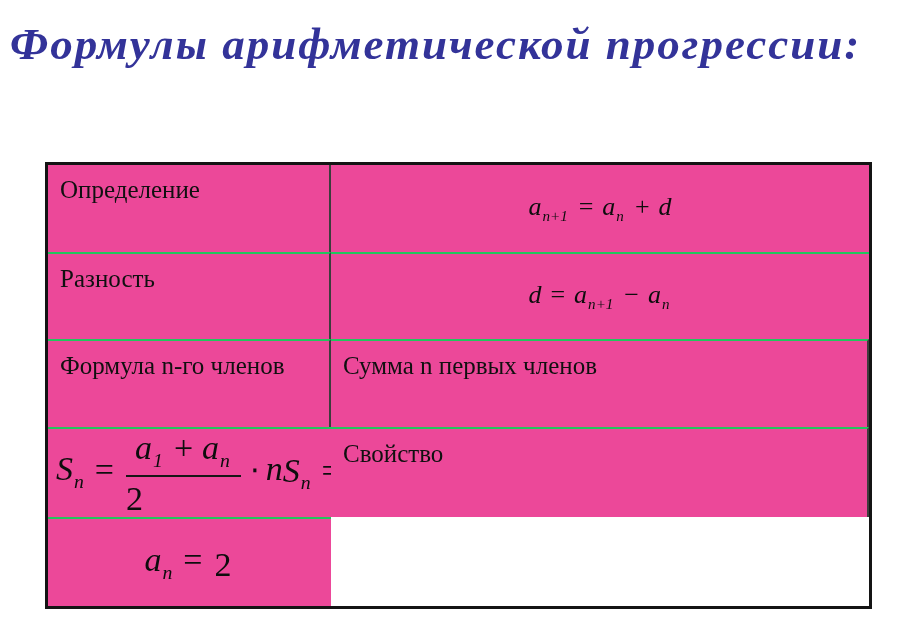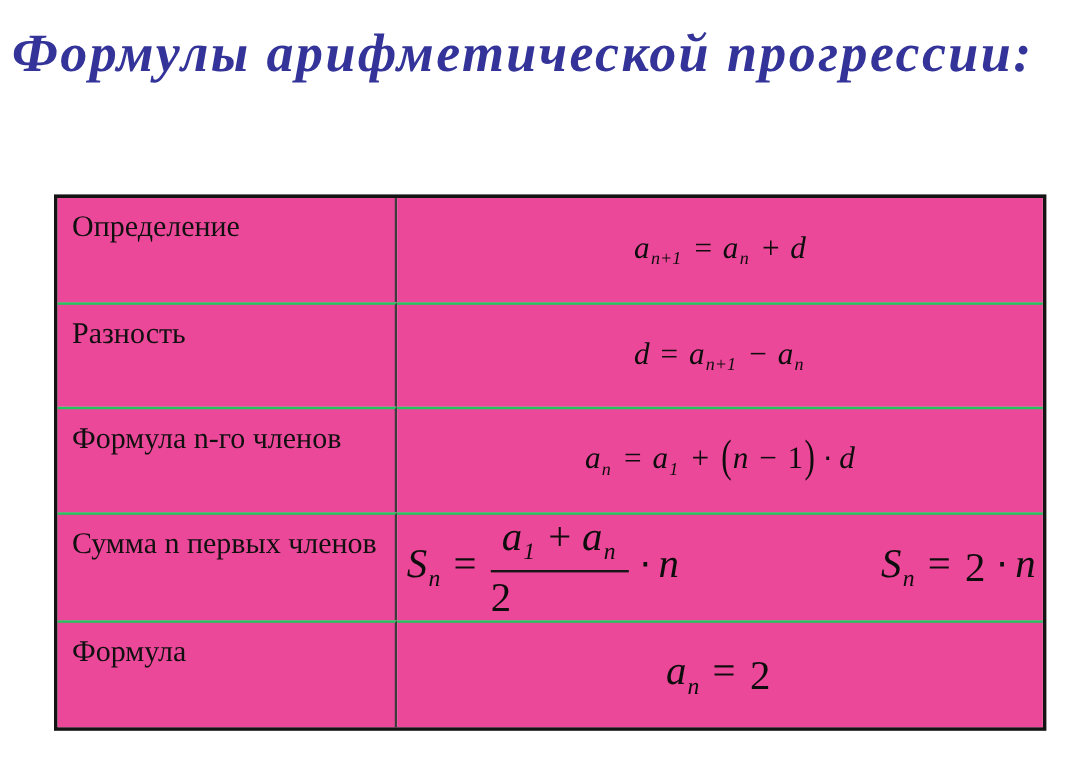--- a/index.html
+++ b/index.html
@@ -68,34 +68,31 @@
   <div class="cell formula-cell">
     <span class="fx f-lg"><span class="t-v">a</span><span class="t-s">n+1</span><span class="t-o">=</span><span class="t-v">a</span><span class="t-s">n</span><span class="t-o">+</span><span class="t-v">d</span></span>
   </div>
 
   <div class="cell label-cell row-line">Разность</div>
   <div class="cell formula-cell row-line">
     <span class="fx f-lg"><span class="t-v">d</span><span class="t-o">=</span><span class="t-v">a</span><span class="t-s">n+1</span><span class="t-o">−</span><span class="t-v">a</span><span class="t-s">n</span></span>
   </div>
 
   <div class="cell label-cell row-line">Формула n-го членов</div>
-  <div class="cell formula-cell row-line">
-    <span class="fx f-lg"><span class="t-v">a</span><span class="t-s">n</span><span class="t-o">=</span><span class="t-v">a</span><span class="t-s">1</span><span class="t-o">+</span><span class="t-p">(</span><span class="t-v">n</span><span class="t-o">−</span><span class="t-r">1</span><span class="t-p">)</span><span class="t-d">⋅</span><span class="t-v">d</span></span>
-  </div>
 
   <div class="cell label-cell row-line">Сумма n первых членов</div>
   <div class="cell formula-cell row-line dual">
     <span class="fx f-sm"><span class="t-v">S</span><span class="t-s">n</span><span class="t-o">=</span><span class="frac">
           <span class="num"><span class="t-v">a</span><span class="t-s">1</span><span class="t-o">+</span><span class="t-v">a</span><span class="t-s">n</span></span>
           <span class="den"><span class="t-r">2</span></span>
         </span><span class="t-d">⋅</span><span class="t-v">n</span></span>
     <span class="fx f-sm"><span class="t-v">S</span><span class="t-s">n</span><span class="t-o">=</span><span class="frac">
           <span class="den"><span class="t-r">2</span></span>
         </span><span class="t-d">⋅</span><span class="t-v">n</span></span>
   </div>
 
-  <div class="cell label-cell row-line">Формула</div>
+  <div class="cell label-cell row-line">Свойство</div>
   <div class="cell formula-cell row-line">
     <span class="fx f-sm"><span class="t-v">a</span><span class="t-s">n</span><span class="t-o">=</span><span class="frac">
           <span class="den"><span class="t-r">2</span></span>
         </span></span>
   </div>
 </div>
 
 </body></html>

